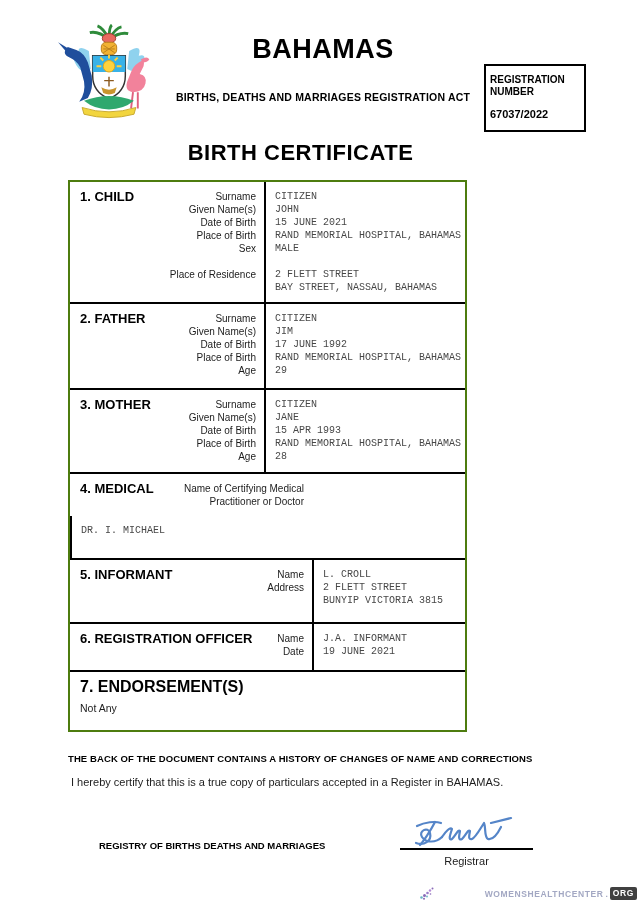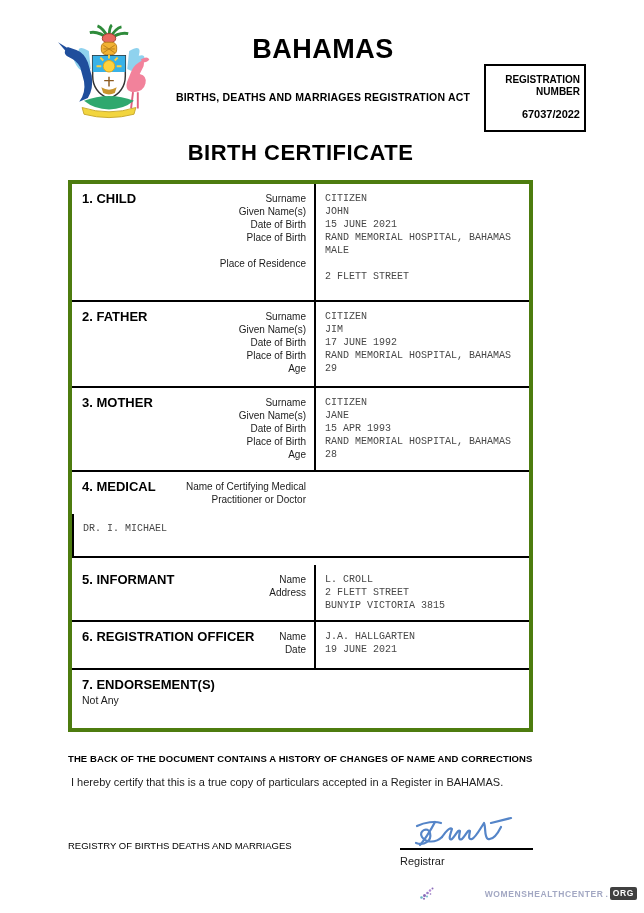--- a/index.html
+++ b/index.html
@@ -6,51 +6,51 @@
   html,body { background:#ffffff; }
   body { font-family:"Liberation Sans", sans-serif; color:#000; }
   .page { position:relative; width:644px; height:913px; background:#fff; overflow:hidden; }
 
   
   .header { display:flex; align-items:flex-start; padding:24px 58px 0 56px; }
   .arms { width:106px; height:96px; flex:0 0 auto; }
   .header-center { flex:1; text-align:center; padding-top:10px; }
   .country { font-size:27px; font-weight:bold; letter-spacing:0.5px; }
   .act { font-size:10.5px; font-weight:bold; margin-top:26px; letter-spacing:0.2px; }
-  .reg-box { flex:0 0 auto; width:102px; border:2px solid #000; text-align:right;
+  .reg-box { flex:0 0 auto; width:102px; border:2px solid #000; text-align:left;
              margin-top:40px; padding:8px 4px 10px; }
   .reg-label { font-size:10px; font-weight:bold; line-height:12px; }
   .reg-number { font-size:11px; font-weight:bold; margin-top:10px; }
   .cert-title { width:465px; margin:8px 0 0 68px; text-align:center;
                 font-size:22px; font-weight:bold; letter-spacing:0.5px; }
 
   
-  .cert-table { width:465px; margin:14px 0 0 68px; border:4px solid #4d7c0f; }
+  .cert-table { width:399px; margin:14px 0 0 68px; border:2px solid #4d7c0f; }
   .row { display:flex; border-bottom:2px solid #000; }
   .row:last-child { border-bottom:none; }
   .cell-left { position:relative; width:242px; padding:8px 8px 8px 10px; }
   .sec-title { position:absolute; top:8px; left:10px; font-size:13px; font-weight:bold;
                line-height:14px; white-space:nowrap; }
   .labels { text-align:right; }
   .cell-right { flex:1; border-left:2px solid #000; padding:8px 4px 8px 9px; }
   .ln { height:13px; line-height:13px; font-size:10px; color:#1c1c1c; white-space:pre; overflow:visible; }
   .mono { font-family:"Liberation Mono","DejaVu Sans Mono",monospace; color:#474747; font-size:10px; }
   .r1 { min-height:118px; } .r2 { min-height:86px; } .r3 { min-height:84px; }
-  .r4 { min-height:50px;flex-direction:column; } .r5 { min-height:64px;align-items:flex-end; } .r6 { min-height:48px; }
+  .r4 { min-height:50px;flex-direction:column; } .r5 { min-height:64px; } .r6 { min-height:48px; }
   .row7 { display:block; min-height:58px; padding:8px 10px; }
-  .row7 .sec7-title { font-size:13px; font-weight:bold; line-height:14px; }
-  .endorsement-note { font-size:10.5px; margin-top:2px; color:#1c1c1c; }
+  .row7 .sec7-title { font-size:16px; font-weight:bold; line-height:14px; }
+  .endorsement-note { font-size:10.5px; margin-top:8px; color:#1c1c1c; }
 
   
   .footer { width:465px; margin-left:68px; }
   .back-note { font-size:9.5px; font-weight:bold; margin-top:21px; letter-spacing:0.1px; }
   .certify { font-size:11px; margin-top:12px; padding-left:3px; color:#1c1c1c; }
   .footer-row { display:flex; justify-content:space-between; margin-top:26px; }
-  .registry { font-size:9.5px; font-weight:normal; padding-top:26px; }
-  .sig-block { width:133px; }
+  .registry { font-size:9.5px; font-weight:bold; padding-top:26px;margin-left:31px; }
+  .sig-block { width:133px; text-align:center; }
   .sig-svg { display:block; margin:0 auto; }
   .sig-line { border-bottom:2px solid #000; margin-top:-4px; }
   .registrar { font-size:11px; margin-top:5px; color:#1c1c1c; }
 
   
   .brand { position:absolute; right:7px; bottom:12px; display:flex; align-items:center; gap:2px; }
   .brand-dots { width:17px; height:15px; }
   .brand-name { font-size:8.5px; letter-spacing:0.6px; color:#a3a8c3; font-weight:bold;margin-left:47px; }
   .brand-dot-sep { font-size:8.5px; color:#a3a8c3; font-weight:bold; }
   .brand-tld { font-size:8.5px; font-weight:bold; color:#fff; background:#404040;
@@ -119,33 +119,35 @@
   <div class="cert-table">
 
     <div class="row r1">
       <div class="cell-left">
         <div class="sec-title">1. CHILD</div>
         <div class="labels">
           <div class="ln">Surname</div>
           <div class="ln">Given Name(s)</div>
           <div class="ln">Date of Birth</div>
           <div class="ln">Place of Birth</div>
+          <div class="ln">Sex</div>
           <div class="ln"></div>
           <div class="ln">Place of Residence</div>
           <div class="ln"></div>
         </div>
       </div>
       <div class="cell-right">
         <div class="ln mono">CITIZEN</div>
         <div class="ln mono">JOHN</div>
         <div class="ln mono">15 JUNE 2021</div>
         <div class="ln mono">RAND MEMORIAL HOSPITAL, BAHAMAS</div>
         <div class="ln mono">MALE</div>
         <div class="ln mono"></div>
         <div class="ln mono">2 FLETT STREET</div>
+        <div class="ln mono">BAY STREET, NASSAU, BAHAMAS</div>
       </div>
     </div>
 
     <div class="row r2">
       <div class="cell-left">
         <div class="sec-title">2. FATHER</div>
         <div class="labels">
           <div class="ln">Surname</div>
           <div class="ln">Given Name(s)</div>
           <div class="ln">Date of Birth</div>
@@ -214,21 +216,21 @@
 
     <div class="row r6">
       <div class="cell-left">
         <div class="sec-title">6. REGISTRATION OFFICER</div>
         <div class="labels">
           <div class="ln">Name</div>
           <div class="ln">Date</div>
         </div>
       </div>
       <div class="cell-right">
-        <div class="ln mono">J.A. HALLGARTEN</div>
+        <div class="ln mono">J.A. INFORMANT</div>
         <div class="ln mono">19 JUNE 2021</div>
       </div>
     </div>
 
     <div class="row row7">
       <div class="sec7-title">7. ENDORSEMENT(S)</div>
       <div class="endorsement-note">Not Any</div>
     </div>
 
   </div>

